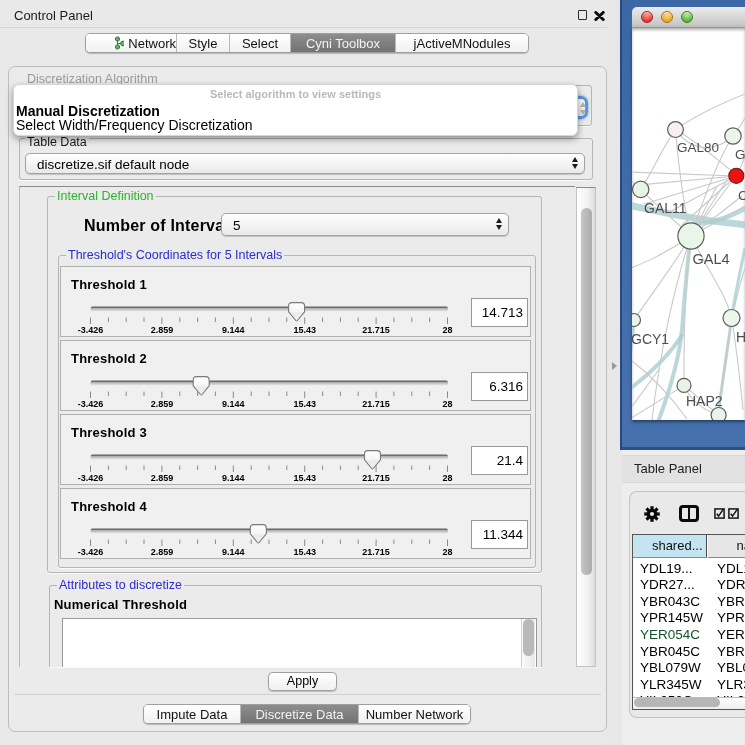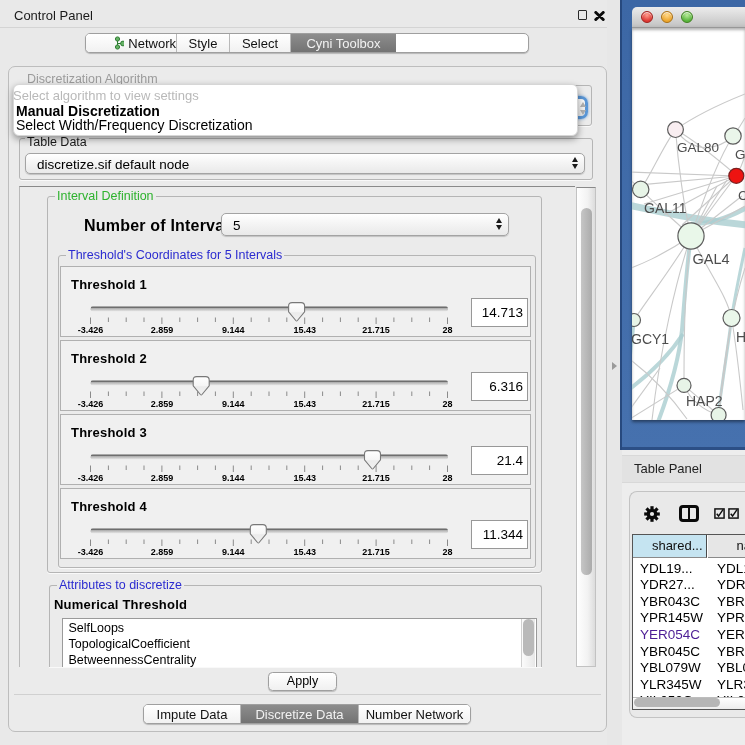--- a/index.html
+++ b/index.html
@@ -34,20 +34,21 @@
         <g stroke="#2e7d32" stroke-width="1" fill="#66b266">
           <path d="M3.5 4 L3.5 11 M3.5 7.5 L8.5 7.5" fill="none"></path>
           <circle cx="3.5" cy="3" r="2.1"></circle>
           <circle cx="3.5" cy="11" r="2.1"></circle>
           <circle cx="9" cy="7.5" r="2.4"></circle>
         </g>
       </svg>Network</div>
     <div style="width:53px;">Style</div>
     <div style="width:61px;">Select</div>
     <div class="sel" style="width:105px;">Cyni Toolbox</div>
+    <div style="width:132px;">jActiveMNodules</div>
   </div>
 <div class="groupbox" style="left:19px;top:85px;width:573px;height:41px;"></div>
 <div class="gtitle" style="left:25px;top:72.5px;color:#9b9b9b;background:transparent;">Discretization Algorithm</div>
 <div class="abs" style="left:560px;top:96px;width:28px;height:23px;background:linear-gradient(#fdfdfd,#e8e8e8);border:3px solid #5a96d6;border-radius:7px;box-shadow:0 0 3px rgba(90,150,214,.9);"></div>
 <div class="up" style="left:580px;top:102px;border-bottom-color:#b0b0b0;"></div>
 <div class="dn" style="left:580px;top:110px;border-top-color:#b0b0b0;"></div>
 <div class="groupbox" style="left:19px;top:138px;width:574px;height:42px;"></div>
 <div class="gtitle" style="left:25px;top:136px;color:#1a1a1a;">Table Data</div>
 <div class="combo" style="left:25px;top:153px;width:560px;height:21px;"></div>
 <div class="combotext" style="left:37px;top:157px;">discretize.sif default node</div>
@@ -186,33 +187,32 @@
       <g transform="translate(195.3,9.6)">
         <path d="M-8 3.5 Q-8 0 -4.5 0 L4.5 0 Q8 0 8 3.5 L8 9.2 L0.8 17.9 Q0 18.8 -0.8 17.9 L-8 9.2 Z" fill="url(#thm)" stroke="#787878" stroke-width="1.1"></path>
       </g>
     </svg>
     <div class="vbox" style="left:410px;top:31px;width:57px;height:29px;line-height:27px;">11.344</div>
   </div>
 <div class="groupbox" style="left:49px;top:585px;width:493px;height:82px;border-bottom:none;border-radius:3px 3px 0 0;"></div>
 <div class="gtitle bl" style="left:57px;top:579px;">Attributes to discretize</div>
 <div class="abs" style="left:54px;top:597px;font-size:13px;letter-spacing:.2px;font-weight:bold;color:#000;">Numerical Threshold</div>
 <div class="abs" style="left:62px;top:618px;width:475px;height:49px;background:#fff;border:1px solid #9a9a9a;border-bottom:none;overflow:hidden;">
-    <div style="position:absolute;left:5.5px;top:1px;font-size:12.5px;line-height:16.2px;color:#000;">SelfLoops<br>TopologicalCoefficient<br>BetweennessCentrality</div>
     <div style="position:absolute;right:1px;top:0;width:14px;height:49px;background:linear-gradient(90deg,#fbfbfb,#e8e8e8);border-left:1px solid #d0d0d0;"></div>
     <div style="position:absolute;right:2.5px;top:0px;width:11px;height:37px;background:#b9b9b9;border-radius:6px;"></div>
   </div>
 <div class="abs" style="left:268px;top:672px;width:69px;height:19px;background:linear-gradient(#ffffff,#f0f0f0);border:1px solid #9f9f9f;border-radius:4.5px;box-shadow:0 1px 1px rgba(0,0,0,.2);font-size:12.5px;color:#000;text-align:center;line-height:17px;">Apply</div>
 <div class="abs" style="left:14px;top:694px;width:587px;height:1px;background:#d0d0d0;"></div>
 <div class="seg" style="left:143px;top:704px;width:328px;height:20px;">
     <div style="width:97px;">Impute Data</div>
     <div class="sel" style="width:118px;">Discretize Data</div>
     <div style="width:111px;">Number Network</div>
   </div>
 <div class="abs" style="left:13px;top:84px;width:565px;height:52px;background:#fff;border-radius:6px;border:1px solid #d6d6d6;box-shadow:0 3px 7px rgba(0,0,0,.4);"></div>
-<div class="abs" style="left:13px;top:88px;width:565px;text-align:left;font-size:13px;font-weight:normal;color:#b9b9b9;">Select algorithm to view settings</div>
+<div class="abs" style="left:13px;top:88px;width:565px;text-align:center;font-size:11px;font-weight:bold;color:#b9b9b9;">Select algorithm to view settings</div>
 <div class="abs" style="left:16px;top:102.5px;font-size:14px;font-weight:bold;color:#000;">Manual Discretization</div>
 <div class="abs" style="left:16px;top:117px;font-size:14px;color:#000;">Select Width/Frequency Discretization</div>
 <div class="abs" style="left:607px;top:0;width:15px;height:745px;background:#e7e7e7;"></div>
 <div class="abs" style="left:612px;top:362px;width:0;height:0;border-top:4px solid transparent;border-bottom:4px solid transparent;border-left:5px solid #9a9a9a;"></div>
 <div class="abs" style="left:620px;top:0;width:125px;height:450px;background:linear-gradient(#3c67a5,#4671ae);border-left:2px solid #27497e;"></div>
 <div class="abs" style="left:622px;top:447px;width:123px;height:3px;background:#2c4f86;"></div>
 <div class="abs" style="left:632px;top:7px;width:113px;height:21px;background:linear-gradient(#ececec,#c9c9c9 85%,#bdbdbd);border-bottom:1px solid #9b9b9b;border-radius:5px 0 0 0;"></div>
 <div class="abs" style="left:641.0999999999999px;top:10.8px;width:12.4px;height:12.4px;border-radius:50%;background:radial-gradient(circle at 50% 30%, #ff9d8f 0%, #dd3732 70%);border:1px solid #9e1f1c;box-shadow:inset 0 1px 1px rgba(255,255,255,.8);"></div>
 <div class="abs" style="left:660.6999999999999px;top:10.8px;width:12.4px;height:12.4px;border-radius:50%;background:radial-gradient(circle at 50% 30%, #ffd98c 0%, #eca52b 70%);border:1px solid #a96f12;box-shadow:inset 0 1px 1px rgba(255,255,255,.8);"></div>
 <div class="abs" style="left:680.8px;top:10.8px;width:12.4px;height:12.4px;border-radius:50%;background:radial-gradient(circle at 50% 30%, #b9eb9c 0%, #57b43a 70%);border:1px solid #3e7f1f;box-shadow:inset 0 1px 1px rgba(255,255,255,.8);"></div>
@@ -315,21 +315,21 @@
 <div class="abs" style="left:632.5px;top:534.5px;width:74px;height:23.5px;background:#c5e4f1;border-right:1.5px solid #4a4a4a;border-bottom:1px solid #8a8a8a;font-size:13px;color:#111;text-align:right;padding-right:3px;line-height:22px;">shared...</div>
 <div class="abs" style="left:708px;top:534.5px;width:37px;height:23.5px;background:#e6e6e6;border-bottom:1px solid #8a8a8a;font-size:13px;color:#111;padding-left:28.5px;line-height:22px;">na</div>
 <div class="abs" style="left:640px;top:560.5px;font-size:13.5px;color:#000;">YDL19...</div>
 <div class="abs" style="left:717px;top:560.5px;font-size:13.5px;color:#000;">YDL19</div>
 <div class="abs" style="left:640px;top:577.1px;font-size:13.5px;color:#000;">YDR27...</div>
 <div class="abs" style="left:717px;top:577.1px;font-size:13.5px;color:#000;">YDR27</div>
 <div class="abs" style="left:640px;top:593.7px;font-size:13.5px;color:#000;">YBR043C</div>
 <div class="abs" style="left:717px;top:593.7px;font-size:13.5px;color:#000;">YBR04</div>
 <div class="abs" style="left:640px;top:610.3px;font-size:13.5px;color:#000;">YPR145W</div>
 <div class="abs" style="left:717px;top:610.3px;font-size:13.5px;color:#000;">YPR14</div>
-<div class="abs" style="left:640px;top:626.9px;font-size:13.5px;color:#4c1d95;">YER054C</div>
+<div class="abs" style="left:640px;top:626.9px;font-size:13.5px;color:#14532d;">YER054C</div>
 <div class="abs" style="left:717px;top:626.9px;font-size:13.5px;color:#000;">YER05</div>
 <div class="abs" style="left:640px;top:643.5px;font-size:13.5px;color:#000;">YBR045C</div>
 <div class="abs" style="left:717px;top:643.5px;font-size:13.5px;color:#000;">YBR04</div>
 <div class="abs" style="left:640px;top:660.1px;font-size:13.5px;color:#000;">YBL079W</div>
 <div class="abs" style="left:717px;top:660.1px;font-size:13.5px;color:#000;">YBL07</div>
 <div class="abs" style="left:640px;top:676.7px;font-size:13.5px;color:#000;">YLR345W</div>
 <div class="abs" style="left:717px;top:676.7px;font-size:13.5px;color:#000;">YLR34</div>
 <div class="abs" style="left:640px;top:693.3px;font-size:13.5px;color:#000;">YIL052C</div>
 <div class="abs" style="left:717px;top:693.3px;font-size:13.5px;color:#000;">YIL05</div>
 <div class="abs" style="left:632.5px;top:696.5px;width:112.5px;height:12px;background:linear-gradient(#ffffff,#ededed);border-top:1px solid #bdbdbd;"></div>

